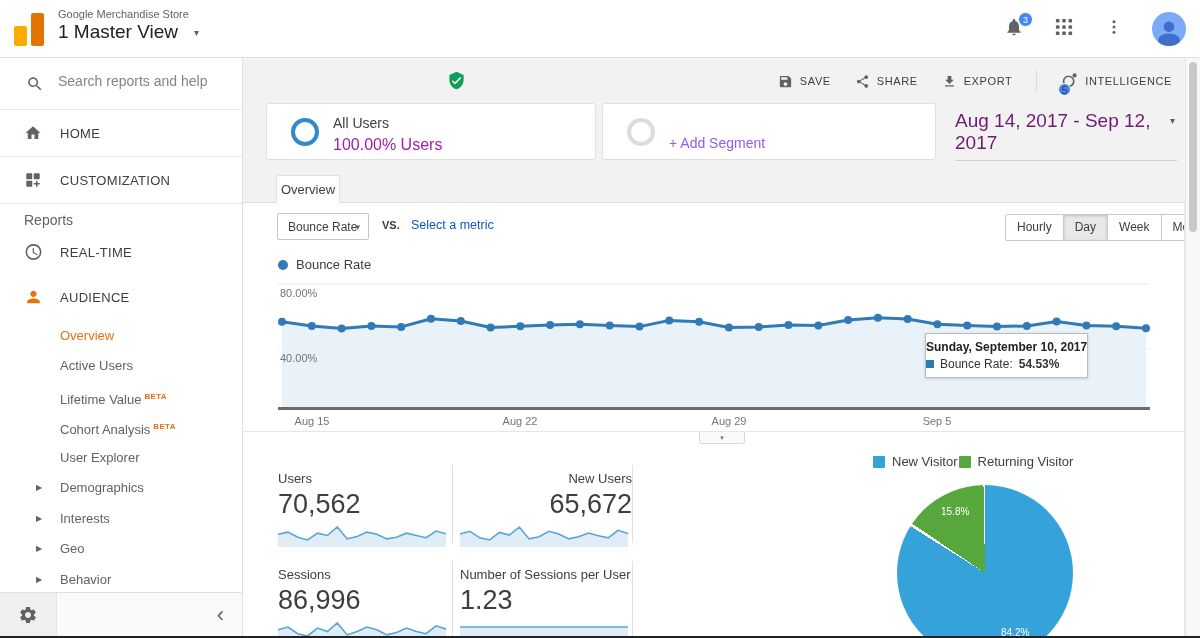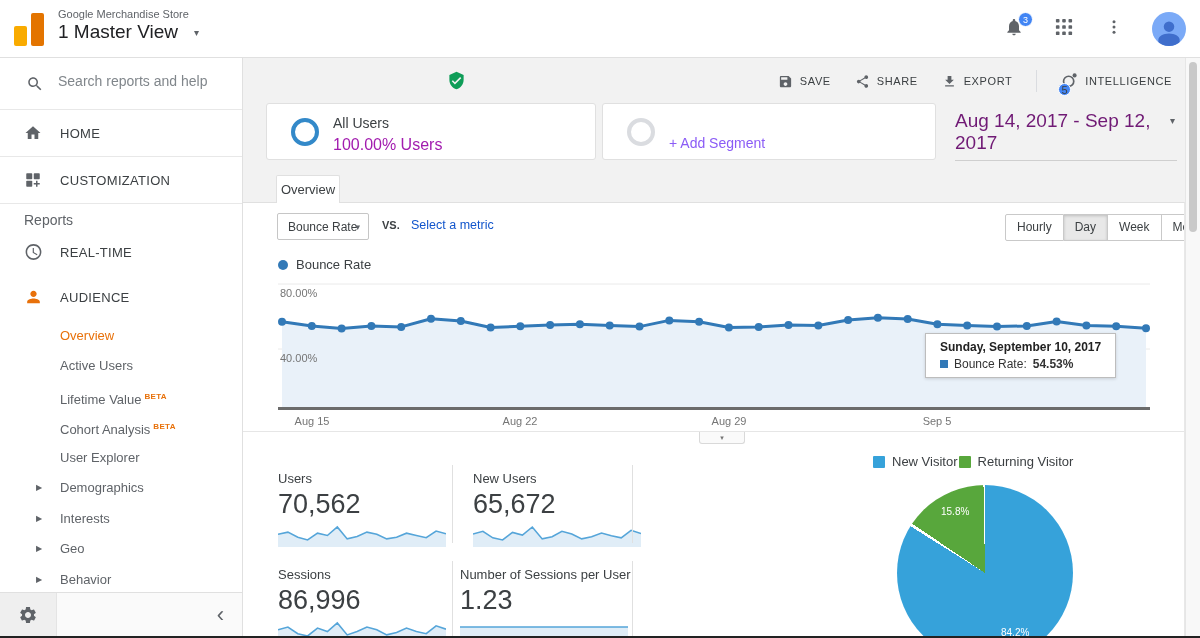--- a/index.html
+++ b/index.html
@@ -99,21 +99,21 @@
   .chart-legend { position: absolute; left: 35px; top: 54px; display: flex; align-items: center; gap: 8px; cursor: pointer; }
   .legend-dot { width: 10px; height: 10px; border-radius: 50%; }
   .legend-text { font-size: 13px; color: #3c4043; }
 
   .chart-wrap { position: absolute; left: 35px; top: 80px; width: 872px; height: 150px; }
   .chart-wrap svg { position: absolute; left: 0; top: 0; }
   .ytick { position: absolute; left: 2px; font-size: 11px; color: #757575; z-index: 2; }
   .axis-line { position: absolute; left: 0; top: 124px; width: 100%; height: 3px; background: #6b6b6b; }
   .xtick { position: absolute; top: 132px; transform: translateX(-50%); font-size: 11px; color: #757575; white-space: nowrap; }
   .tooltip { position: absolute; left: 647px; top: 50px; background: #fff; border: 1px solid #bdbdbd;
-             box-shadow: 0 1px 3px rgba(0,0,0,.15); padding: 6px 14px; white-space: nowrap; z-index: 4; }
+             box-shadow: 0 1px 3px rgba(0,0,0,.15); padding: 6px 0; white-space: nowrap; z-index: 4; }
   .tooltip-title { font-size: 12px; font-weight: 700; color: #222; margin-bottom: 3px; }
   .tooltip-row { font-size: 12px; color: #333; display: flex; align-items: center; gap: 6px; }
   .tooltip-swatch { width: 8px; height: 8px; }
   .tooltip-value { font-weight: 700; }
   .chart-bottom-line { position: absolute; left: 0; right: 0; top: 228px; height: 1px; background: #e6e6e6; }
   .collapse-tab { position: absolute; left: 456px; top: 229px; width: 46px; height: 12px; background: #fafafa;
                   border: 1px solid #d9d9d9; border-top: none; border-radius: 0 0 3px 3px; text-align: center;
                   font-size: 7px; color: #757575; line-height: 11px; cursor: pointer; z-index: 3; }
 
   .metric-card { position: absolute; width: 172px; }
@@ -413,21 +413,21 @@
 
       <div class="metric-card" style="left:35px; top:268px;">
         <div class="metric-label">Users</div>
         <div class="metric-value">70,562</div>
         <svg id="spark-0" width="168" height="22">
             <path d="M0.0,9.3 L9.9,7.1 L19.8,12.2 L29.6,15.0 L39.5,8.2 L49.4,10.5 L59.3,2.0 L69.2,13.9 L79.1,11.6 L88.9,7.1 L98.8,9.3 L108.7,13.9 L118.6,12.2 L128.5,8.2 L138.4,10.5 L148.2,12.7 L158.1,6.0 L168.0,8.8 L168,22 L0,22 Z" fill="#e0edf7"></path>
             <path d="M0.0,9.3 L9.9,7.1 L19.8,12.2 L29.6,15.0 L39.5,8.2 L49.4,10.5 L59.3,2.0 L69.2,13.9 L79.1,11.6 L88.9,7.1 L98.8,9.3 L108.7,13.9 L118.6,12.2 L128.5,8.2 L138.4,10.5 L148.2,12.7 L158.1,6.0 L168.0,8.8" fill="none" stroke="#55a5d9" stroke-width="1.6"></path>
           </svg>
       </div>
       <div class="v-divider" style="left:209px; top:262px;"></div>
-      <div class="metric-card" style="left:230px; top:268px;">
+      <div class="metric-card" style="left:217px; top:268px;text-align:right;">
         <div class="metric-label">New Users</div>
         <div class="metric-value">65,672</div>
         <svg id="spark-1" width="168" height="22">
             <path d="M0.0,9.0 L9.9,6.3 L19.8,12.8 L29.6,15.0 L39.5,7.4 L49.4,10.1 L59.3,2.0 L69.2,13.9 L79.1,11.8 L88.9,6.3 L98.8,9.0 L108.7,13.9 L118.6,11.8 L128.5,8.0 L138.4,10.7 L148.2,12.8 L158.1,5.3 L168.0,8.5 L168,22 L0,22 Z" fill="#e0edf7"></path>
             <path d="M0.0,9.0 L9.9,6.3 L19.8,12.8 L29.6,15.0 L39.5,7.4 L49.4,10.1 L59.3,2.0 L69.2,13.9 L79.1,11.8 L88.9,6.3 L98.8,9.0 L108.7,13.9 L118.6,11.8 L128.5,8.0 L138.4,10.7 L148.2,12.8 L158.1,5.3 L168.0,8.5" fill="none" stroke="#55a5d9" stroke-width="1.6"></path>
           </svg>
       </div>
       <div class="v-divider" style="left:389px; top:262px;"></div>
 
       <div class="metric-card" style="left:35px; top:364px;">

